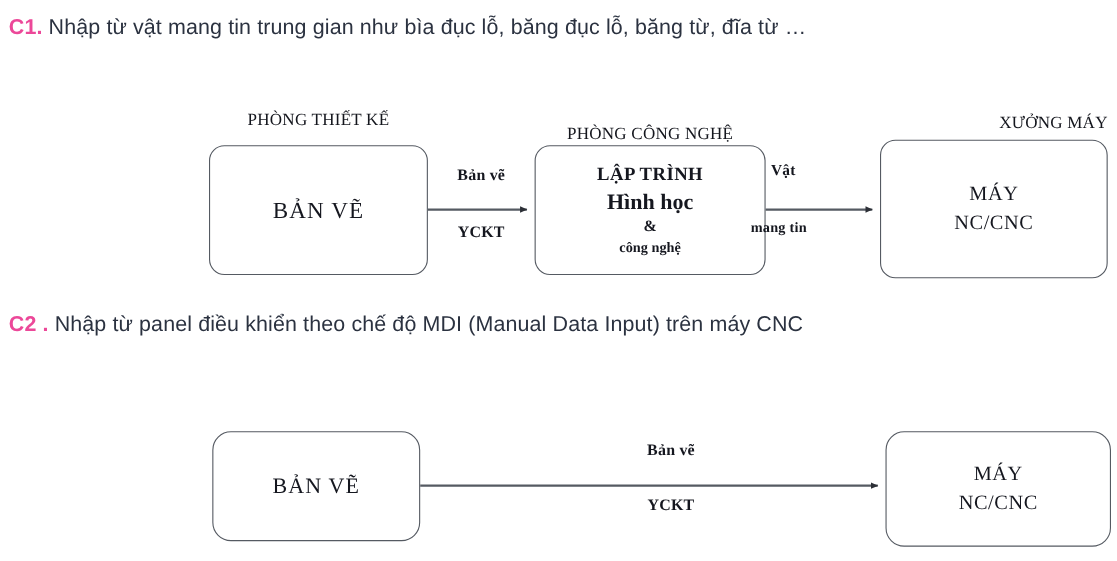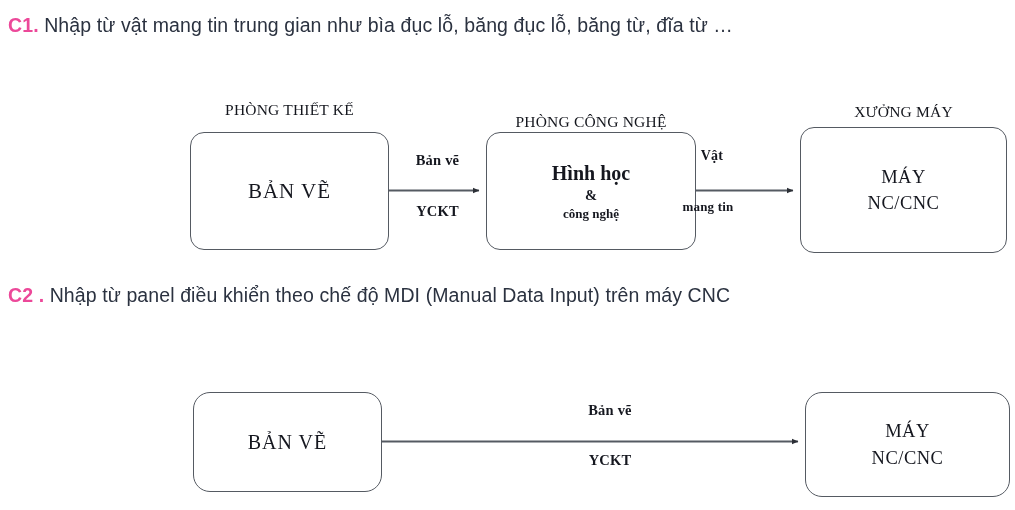--- a/index.html
+++ b/index.html
@@ -85,21 +85,21 @@
   #node-lap-trinh .l4 { font-size: 13px; font-weight: bold; }
   #title-phong-cong-nghe { left: 486px; top: 113px; width: 210px; }
 
   #node-may-1 {
     left: 800px; top: 127px; width: 207px; height: 126px;
     border-radius: 14px;
     line-height: 1.42;
     font-size: 18.5px;
     letter-spacing: 0.5px;
   }
-  #title-xuong-may { left: 800px; top: 103px; width: 207px; }
+  #title-xuong-may { left: 800px; top: 103px; width: 207px; text-align: right; }
 
   
   #node-banve-2 {
     left: 193px; top: 392px; width: 189px; height: 100px;
     border-radius: 17px;
     font-size: 20px;
     letter-spacing: 1px;
   }
   #node-may-2 {
     left: 805px; top: 392px; width: 205px; height: 105px;
@@ -133,20 +133,21 @@
 
 <div class="node-title" id="title-phong-thiet-ke">PHÒNG THIẾT KẾ</div>
 <div class="node-title" id="title-phong-cong-nghe">PHÒNG CÔNG NGHỆ</div>
 <div class="node-title" id="title-xuong-may">XƯỞNG MÁY</div>
 
 <div class="node" id="node-banve-1">
   <div>BẢN VẼ</div>
 </div>
 
 <div class="node" id="node-lap-trinh">
+  <div class="l1">LẬP TRÌNH</div>
   <div class="l2">Hình học</div>
   <div class="l3">&amp;</div>
   <div class="l4">công nghệ</div>
 </div>
 
 <div class="node" id="node-may-1">
   <div>MÁY</div>
   <div>NC/CNC</div>
 </div>
 

